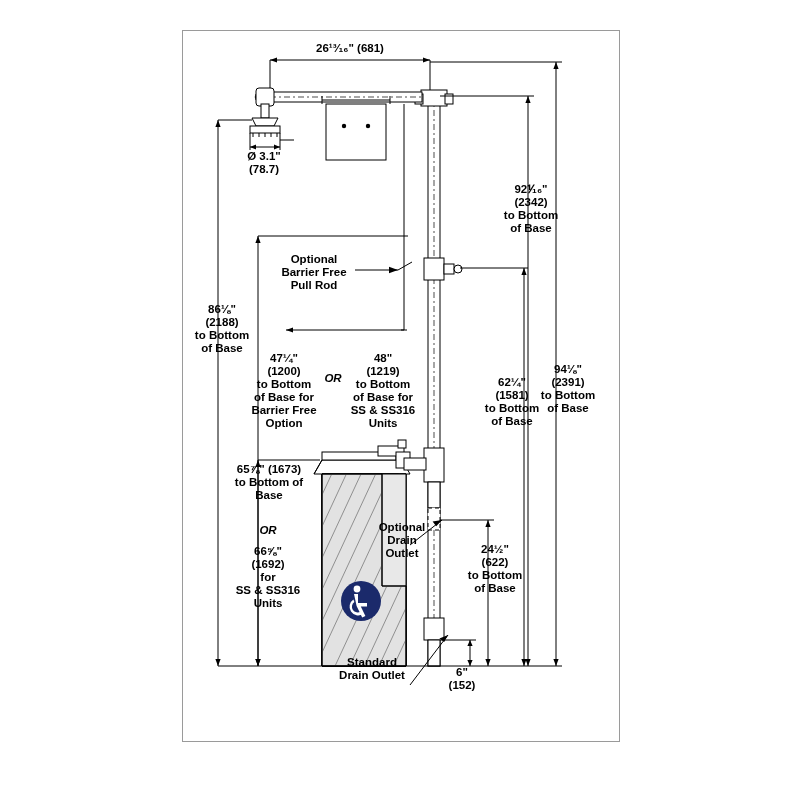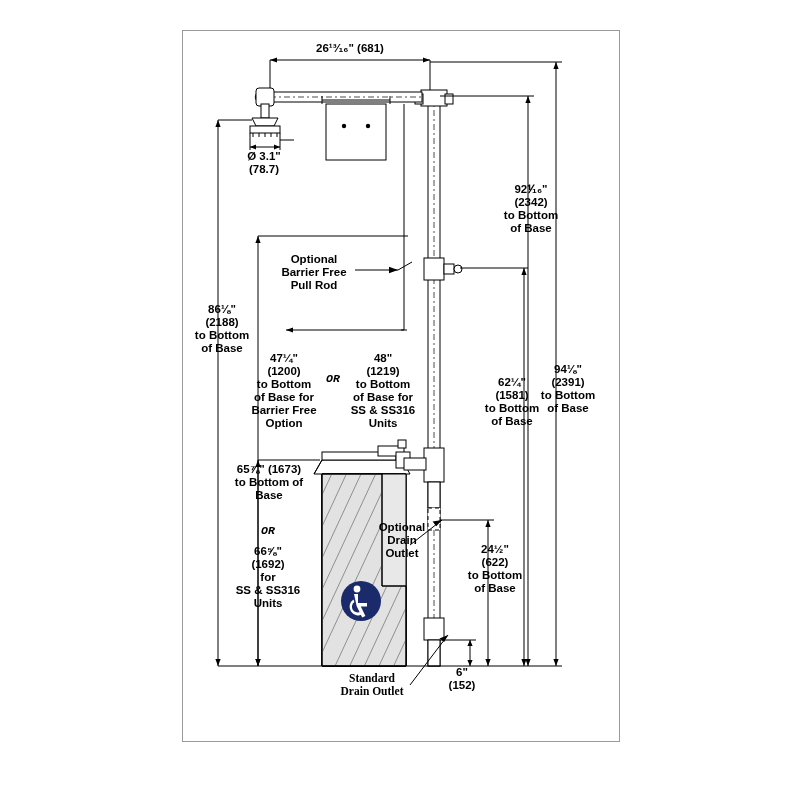--- a/index.html
+++ b/index.html
@@ -1,21 +1,21 @@
 <!DOCTYPE html>
 <html><head>
 <meta charset="utf-8">
 <style>
   html,body{margin:0;padding:0;background:#ffffff;}
   body{width:800px;height:800px;font-family:"Liberation Sans",sans-serif;color:#000;}
   #stage{position:relative;width:800px;height:800px;overflow:hidden;}
   #frame{position:absolute;left:182px;top:30px;width:436px;height:710px;border:1px solid #9a9a9a;background:#fff;}
   svg#art{position:absolute;left:0;top:0;width:800px;height:800px;}
   .lbl{position:absolute;font-size:11.5px;line-height:13px;font-weight:bold;text-align:center;white-space:pre-line;}
-  .lbl.ital{font-style:italic;font-family:Liberation Mono, monospace;}
+  .lbl.ital{font-style:italic;}
   .wheel{position:absolute;left:340px;top:580px;width:42px;height:42px;}
 </style>
 </head>
 <body>
 
 <div id="stage">
   <div id="frame"></div>
 
   <svg id="art" viewBox="0 0 800 800">
     <g stroke="#000" fill="none" stroke-width="1">
@@ -240,18 +240,18 @@
 
   <div class="lbl" style="left:364px;top:521px;width:76px;">Optional
 Drain
 Outlet</div>
 
   <div class="lbl" style="left:452px;top:543px;width:86px;">24½"
 (622)
 to Bottom
 of Base</div>
 
-  <div class="lbl" style="left:322px;top:672px;width:100px;font-family:Liberation Serif, serif;">Standard
+  <div class="lbl" style="left:322px;top:656px;width:100px;">Standard
 Drain Outlet</div>
 
   <div class="lbl" style="left:432px;top:666px;width:60px;">6"
 (152)</div>
 </div>
 
 </body></html>

